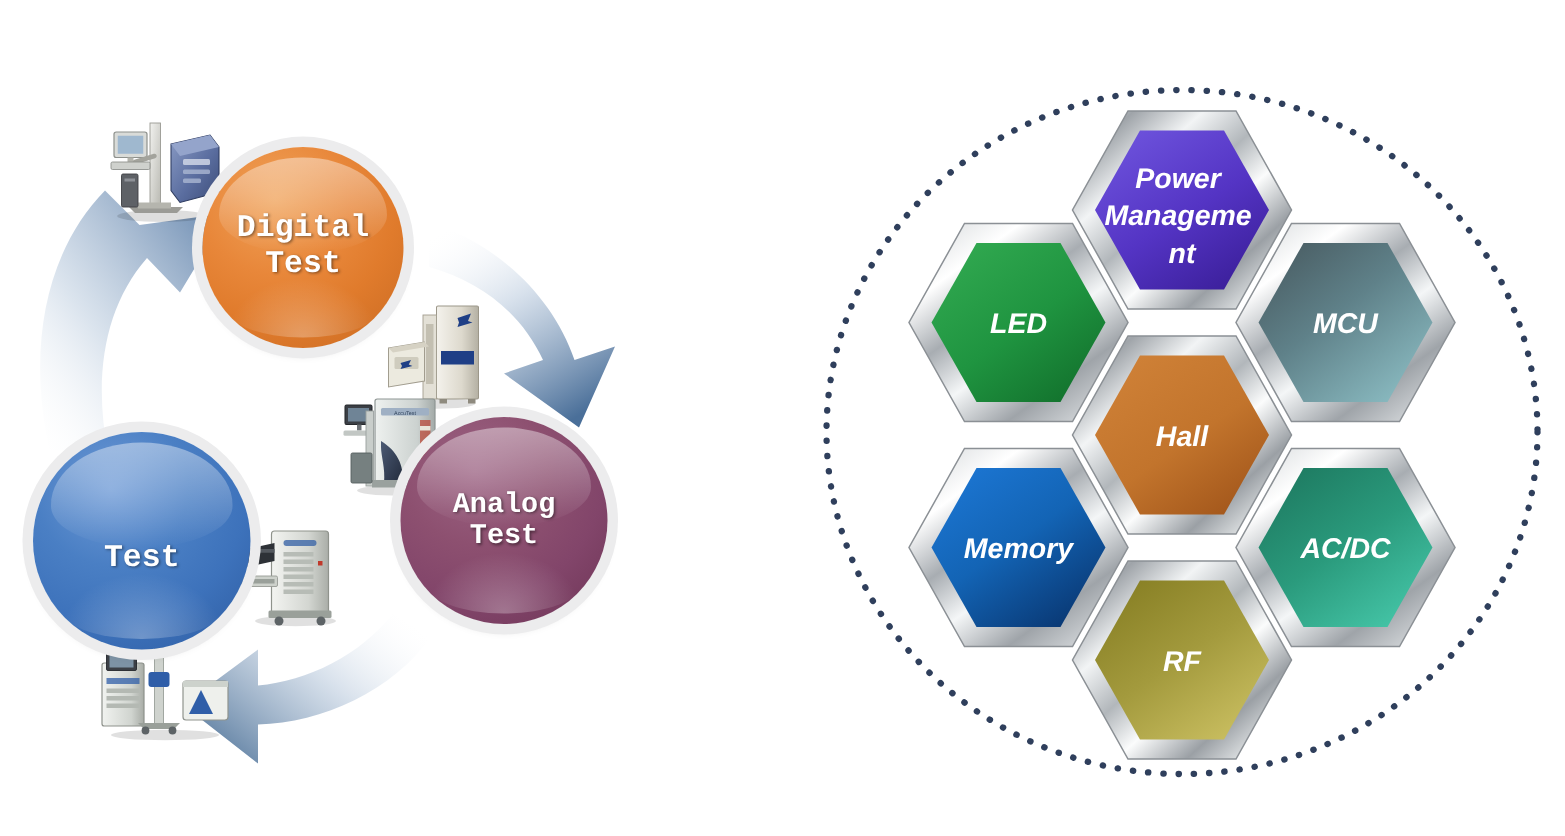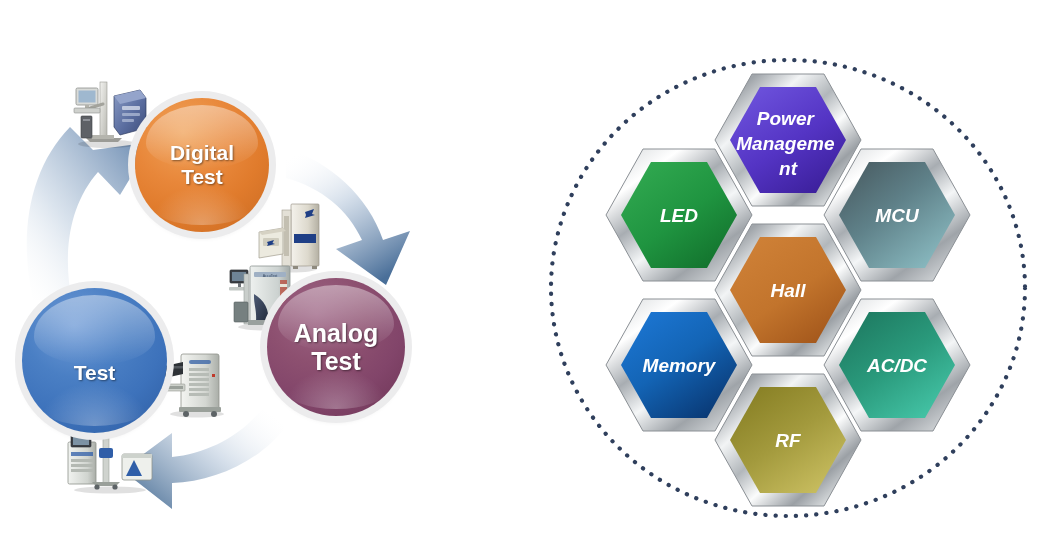--- a/index.html
+++ b/index.html
@@ -7,36 +7,36 @@
        font-family:"Liberation Sans","DejaVu Sans",sans-serif;}
   #stage{position:relative;width:1043px;height:557px;background:#fff;}
 
   
   #cycle{position:absolute;left:0;top:0;width:500px;height:557px;}
   #cycle svg.layer{position:absolute;left:0;top:0;width:500px;height:557px;overflow:visible;}
   #cycle .nodes{position:absolute;left:0;top:0;width:500px;height:557px;}
 
   .cnode{position:absolute;border-radius:50%;
          display:flex;align-items:center;justify-content:center;text-align:center;
-         box-shadow:0 0 0 7px #ececed, 0 3px 7px rgba(0,0,0,.22);}
+         box-shadow:0 0 0 7px #ececed, 0 3px 7px rgba(0,0,0,.22);font-family:Liberation Mono, monospace;}
   .cnode .gloss{position:absolute;left:8%;top:5%;width:84%;height:48%;border-radius:50%/60% 60% 40% 40%;
         background:linear-gradient(to bottom,rgba(255,255,255,.42),rgba(255,255,255,0));
         pointer-events:none;}
   .cnode .gloss2{position:absolute;left:12%;bottom:5%;width:76%;height:30%;border-radius:50%;
         background:radial-gradient(ellipse at 50% 100%,rgba(255,255,255,.28),rgba(255,255,255,0) 70%);
         pointer-events:none;}
   .cnode .clabel{position:relative;z-index:3;color:#fff;font-weight:bold;line-height:1.12;
         text-shadow:1px 1px 2px rgba(0,0,0,.45);}
 
   #n-digital{left:135px;top:98px;width:134px;height:134px;
      background:radial-gradient(circle at 36% 26%, #f0a259 0%, #e8873a 38%, #e07b2c 62%, #c96a22 100%);}
   #n-digital .clabel{font-size:21px;}
   #n-analog{left:267px;top:278px;width:138px;height:138px;
      background:radial-gradient(circle at 36% 26%, #9c6383 0%, #8d5070 36%, #82456a 64%, #6d3455 100%);}
-  #n-analog .clabel{font-size:25px;}
+  #n-analog .clabel{font-size:19px;}
   #n-mix{left:22px;top:288px;width:145px;height:145px;
      background:radial-gradient(circle at 36% 26%, #6e9ad6 0%, #4a7fc4 36%, #3d72bb 64%, #2d5ba0 100%);}
   #n-mix .clabel{font-size:21px;}
 
   
   .equip{position:absolute;}
   .equip svg{display:block;}
 
   
   #hive{position:absolute;left:516px;top:0;width:543px;height:557px;}

